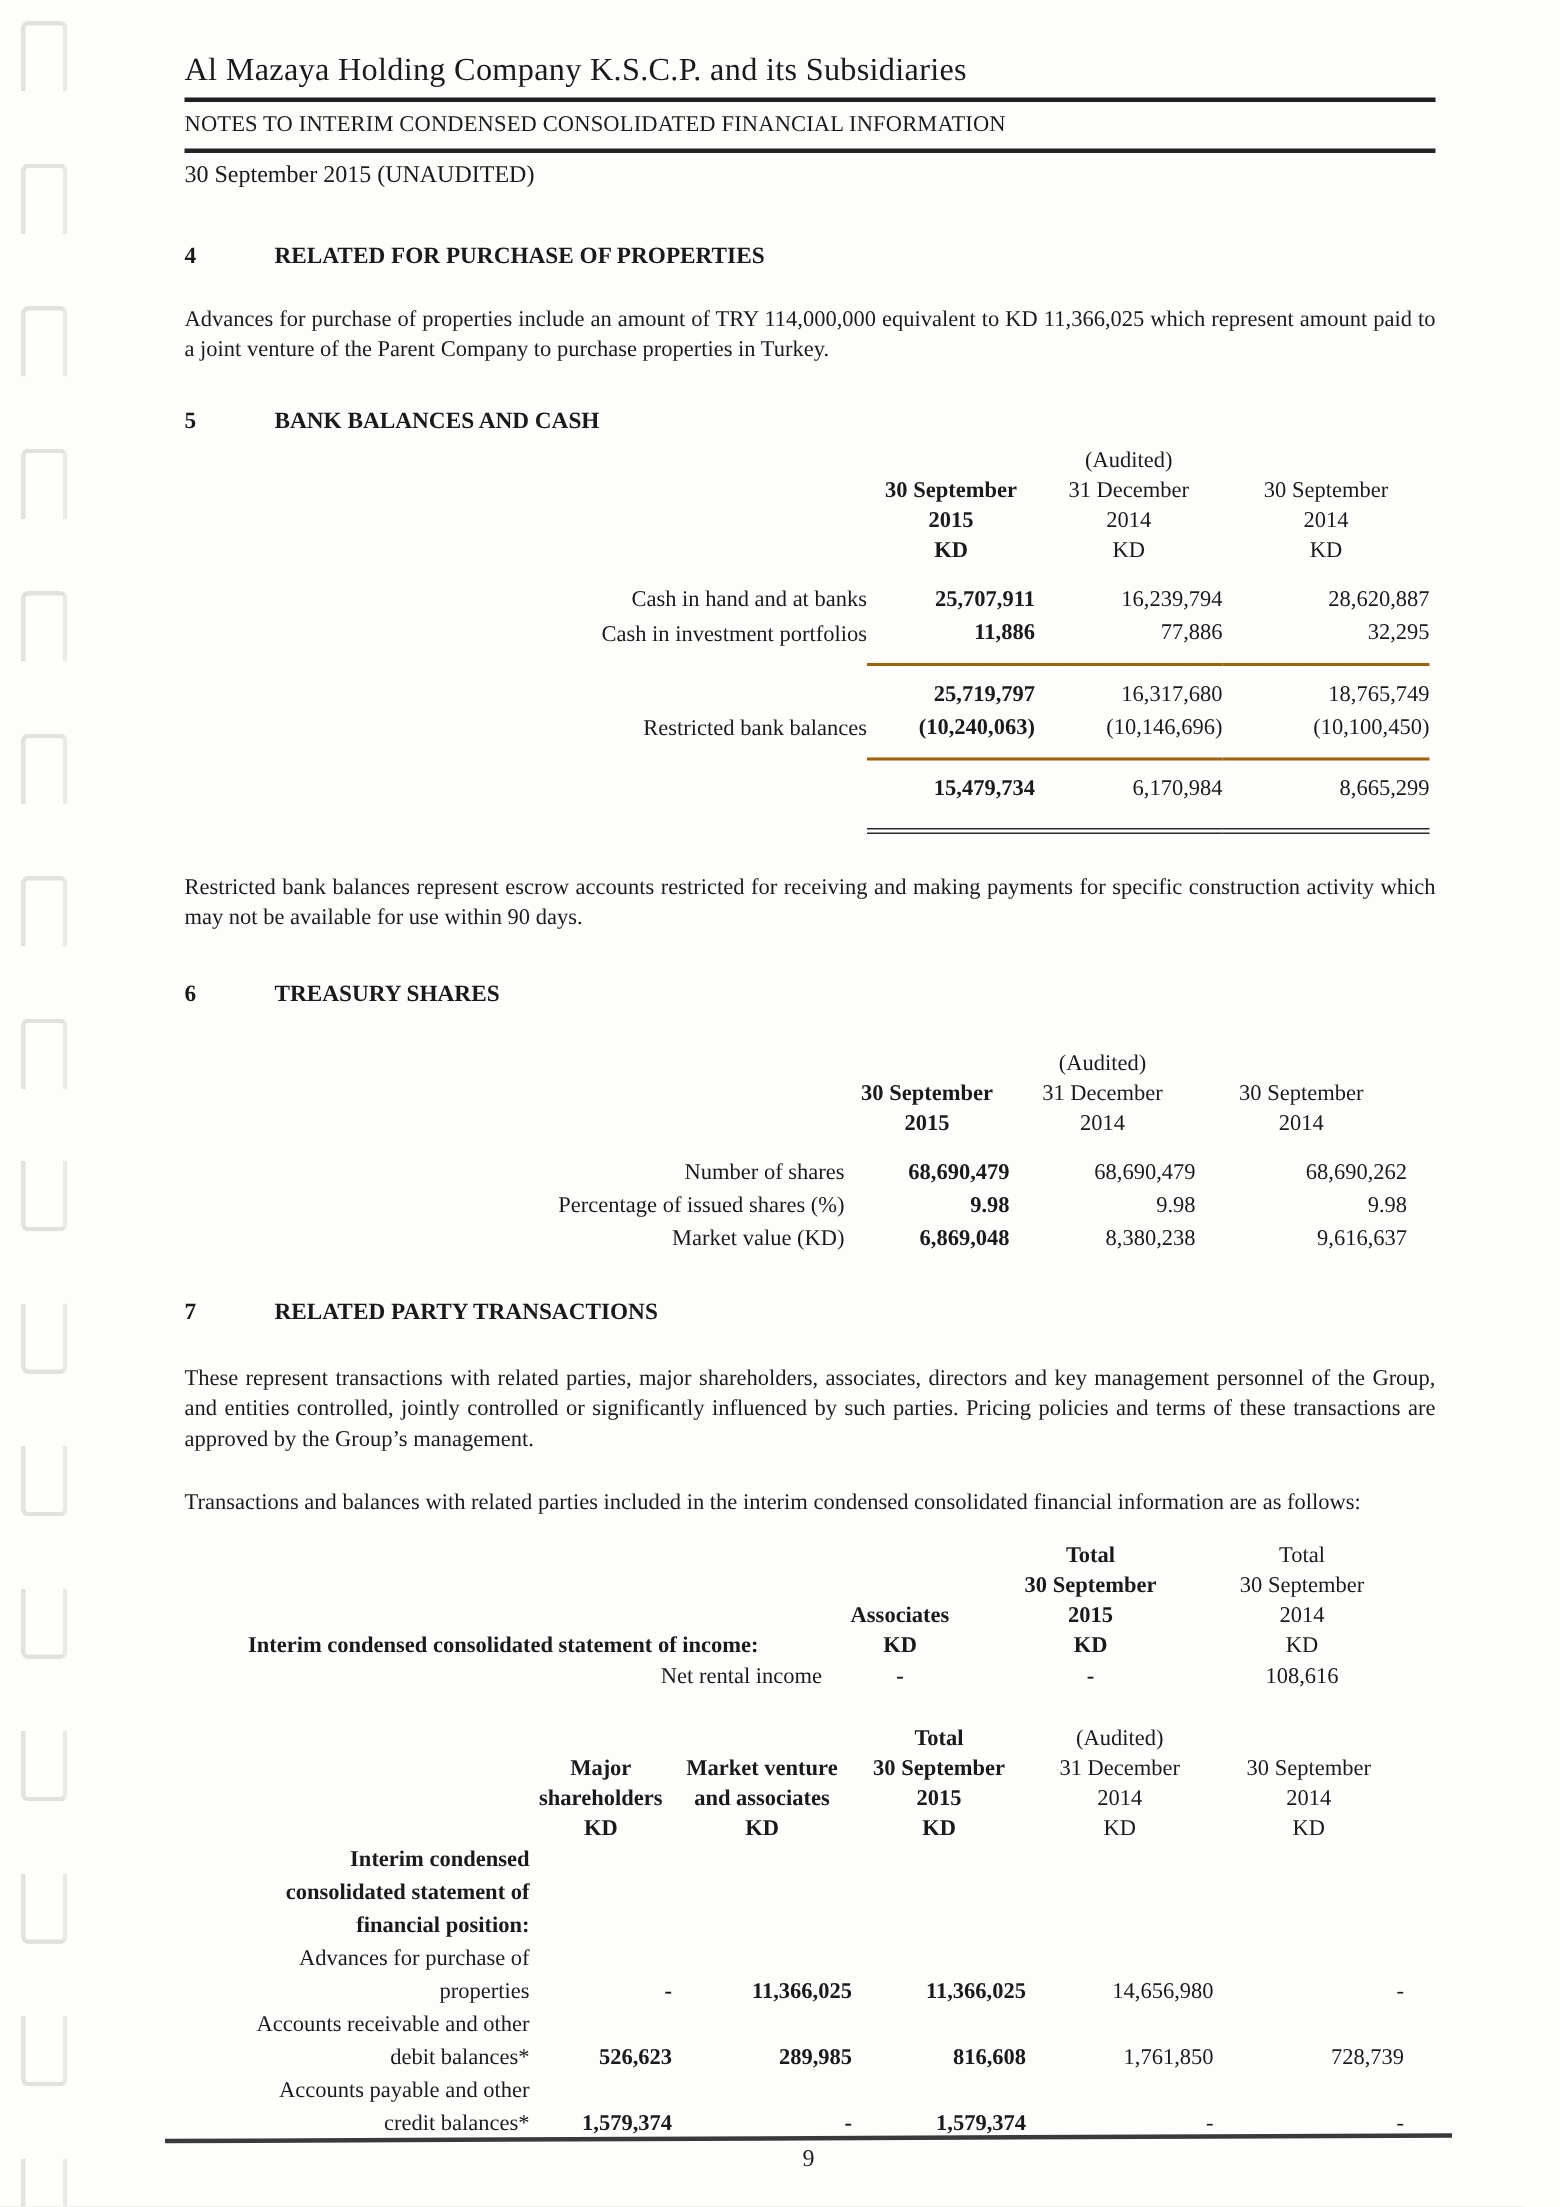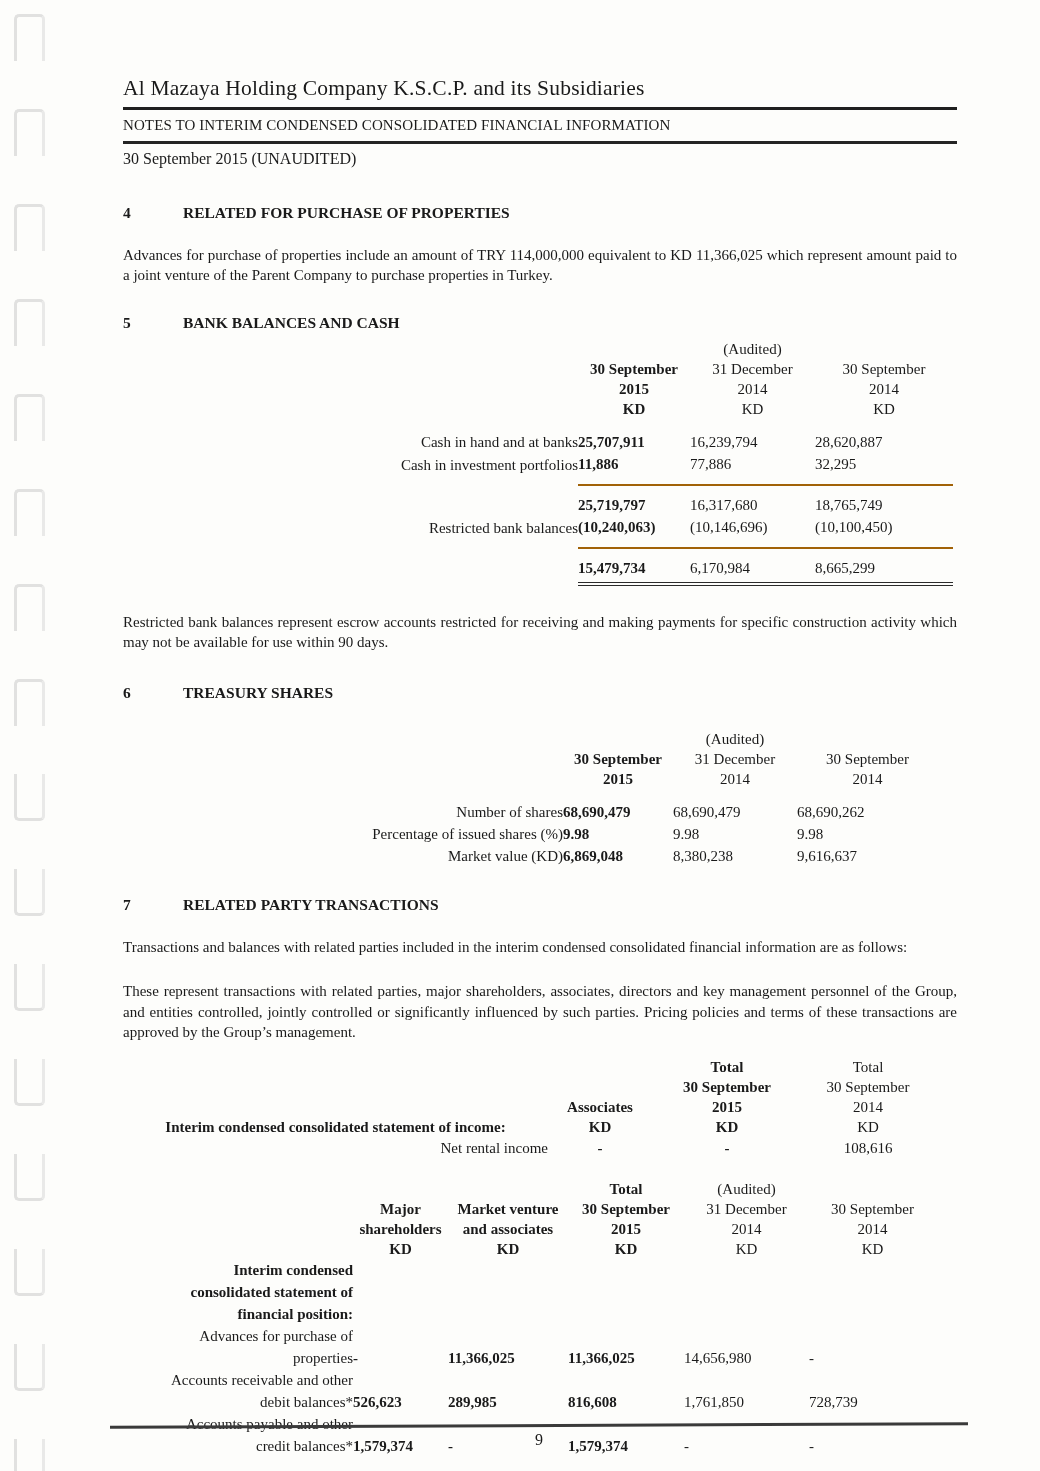--- a/index.html
+++ b/index.html
@@ -11,40 +11,40 @@
   .content{position:absolute;left:123px;top:0;width:834px;}
 
   
   .bmark{position:absolute;width:25px;height:44px;opacity:.5;}
   .bm-top{border-top:3px solid #c7c7c7;border-left:3px solid #c7c7c7;border-right:3px solid #d6d6d6;
           border-top-left-radius:5px;border-top-right-radius:5px;}
   .bm-bot{border-bottom:3px solid #c7c7c7;border-left:3px solid #c7c7c7;border-right:3px solid #d6d6d6;
           border-bottom-left-radius:5px;border-bottom-right-radius:5px;}
 
   
-  .company{font-size:21.5px;line-height:31px;margin-top:73px;letter-spacing:.2px;}
+  .company{font-size:21.5px;line-height:31px;margin-top:31px;letter-spacing:.2px;}
   .hrule{height:3px;background:#1f1f1f;margin-top:3px;}
   .hrule2{height:2.5px;background:#242424;margin-top:2px;}
   .notes-title{font-size:15px;line-height:27px;margin-top:2px;letter-spacing:.1px;}
   .date-line{font-size:16px;line-height:22px;margin-top:4px;}
 
   
   .sec-head{display:flex;margin-top:0;font-weight:bold;font-size:15.5px;line-height:20px;}
   .sec-num{width:60px;flex:0 0 60px;}
   .para{font-size:15px;line-height:20.5px;text-align:justify;}
 
   
   table{border-collapse:collapse;table-layout:fixed;}
   td{padding:0;vertical-align:bottom;font-size:15px;line-height:22px;}
   .hdr td{text-align:center;line-height:20px;font-size:15px;}
   .bld{font-weight:bold;}
-  .num{text-align:left;}
+  .num{text-align:right;}
   .ctr{text-align:center;}
   .rt{border-top:2px solid #a16207;padding-top:8px !important;}
-  .dbl{border-bottom:4px double #2a2a2a;padding-bottom:3px;}
+  .dbl{border-bottom:4px double #2a2a2a;padding-bottom:15px;}
   .gapb td{padding-bottom:9px;}
   .sp td{height:12px;}
   .ind{padding-left:13px;}
   .row-label{font-style:normal;text-align:right;}
 
   
   .footer{position:absolute;left:110px;top:1424px;width:858px;text-align:center;}
   .frule{height:2.5px;background:#3a3a3a;transform:rotate(-0.25deg);}
   .pagenum{font-size:16px;margin-top:4px;}
 </style>
@@ -206,22 +206,22 @@
         <td class="num">8,380,238</td>
         <td class="num">9,616,637</td>
       </tr>
     </tbody>
       </table>
 
     <div class="sec-head" style="margin-top:28px;">
       <span class="sec-num">7</span>
       <span>RELATED PARTY TRANSACTIONS</span>
     </div>
+    <div class="para" style="margin-top:24px;">These represent transactions with related parties, major shareholders, associates, directors and key management personnel of the Group, and entities controlled, jointly controlled or significantly influenced by such parties. Pricing policies and terms of these transactions are approved by the Group’s management.</div>
     <div class="para" style="margin-top:22px;">Transactions and balances with related parties included in the interim condensed consolidated financial information are as follows:</div>
-    <div class="para" style="margin-top:24px;">These represent transactions with related parties, major shareholders, associates, directors and key management personnel of the Group, and entities controlled, jointly controlled or significantly influenced by such parties. Pricing policies and terms of these transactions are approved by the Group’s management.</div>
 
     <table style="margin-top:14px;">
       <colgroup>
           <col style="width:425px">
           <col style="width:104px">
           <col style="width:150px">
           <col style="width:132px">
         </colgroup>
       <tbody>
           <tr class="hdr">

